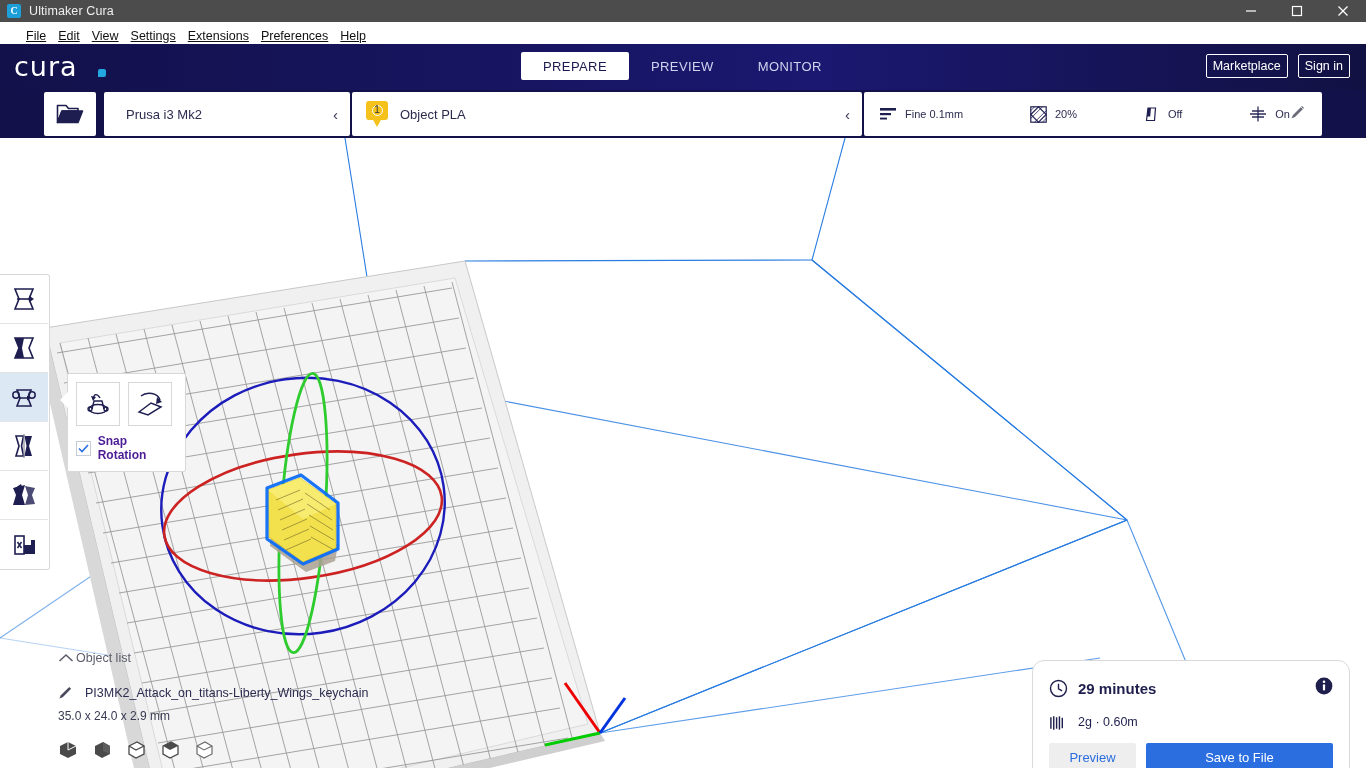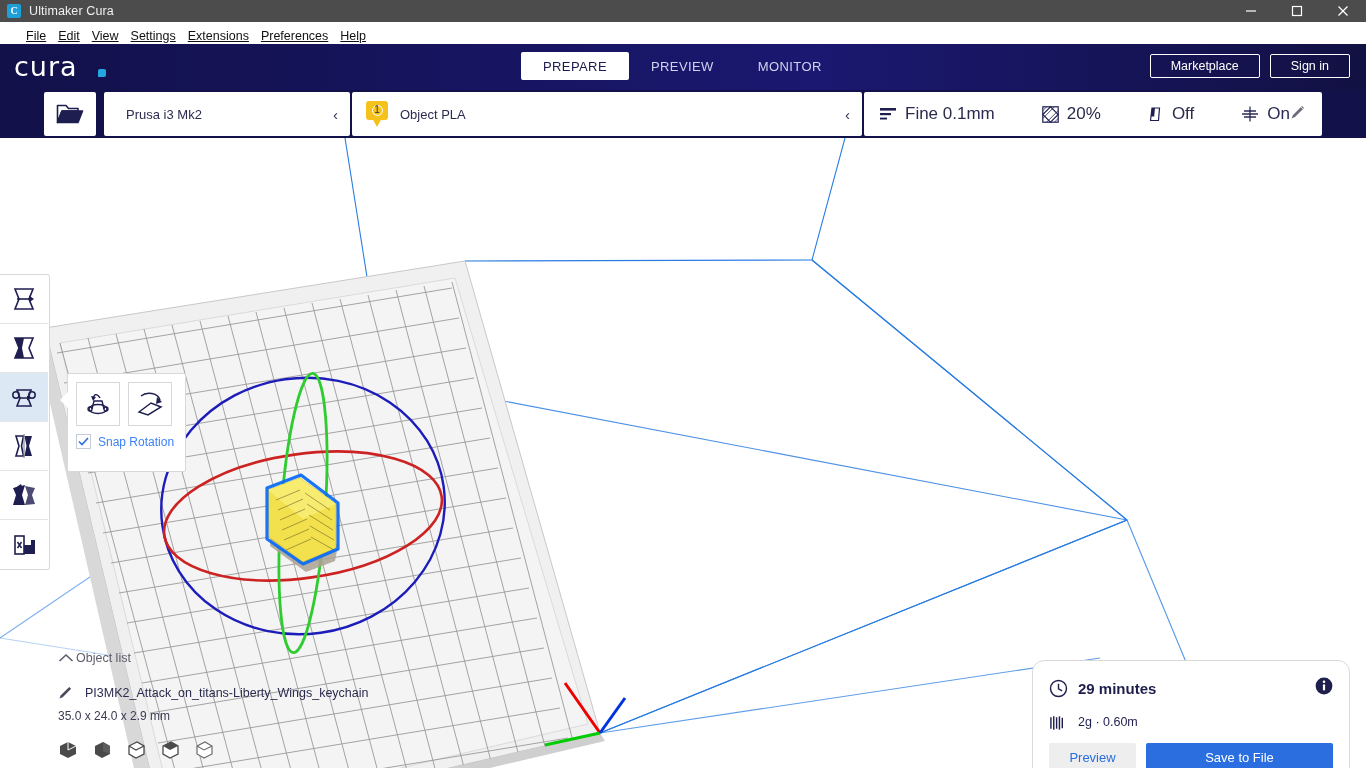--- a/index.html
+++ b/index.html
@@ -61,21 +61,21 @@
     position: absolute; left: 521px; top: 52px; display: flex; gap: 0;
   }
   .nav-tab {
     height: 28px; padding: 0 22px; display: flex; align-items: center;
     justify-content: center; font-size: 13px; letter-spacing: .4px;
     color: #cfd3ef; background: transparent; border-radius: 2px;
   }
   .nav-tab.active { background: #ffffff; color: #1a1a4e; }
   .hdr-btns { position: absolute; right: 16px; top: 54px; display: flex; gap: 10px; }
   .hdr-btn {
-    height: 24px; padding: 0 20px; border: 1px solid #ffffff; border-radius: 2px;
+    height: 24px; padding: 0 6px; border: 1px solid #ffffff; border-radius: 2px;
     display: flex; align-items: center; color: #ffffff; font-size: 12.5px;
     background: transparent;
   }
 
   
   .configbar {
     position: absolute; top: 90px; left: 0; width: 1366px; height: 48px;
     background: #12114a;
   }
   .open-file-btn {
@@ -111,21 +111,21 @@
   .extruder-badge .ring {
     position: absolute; top: 3.5px; left: 5.5px; width: 11px; height: 11px;
     border: 1.2px solid #ffffff; border-radius: 50%; z-index: 1;
   }
   .material-sel .label { font-size: 13px; color: #2b2b4f; }
   .settings-sel {
     position: absolute; left: 864px; top: 92px; width: 458px; height: 44px;
     background: #ffffff; border-radius: 2px; display: flex; align-items: center;
     padding: 0 8px 0 16px;
   }
-  .set-item { display: flex; align-items: center; gap: 8px; font-size: 17px; color: #2b2b4f; }
+  .set-item { display: flex; align-items: center; gap: 8px; font-size: 11px; color: #2b2b4f; }
   .set-item .txt { white-space: nowrap; }
   .set-sep { flex: 1 1 auto; }
   .edit-pencil { margin-left: auto; margin-right: 8px; }
 
   
   .viewport {
     position: absolute; top: 138px; left: 0; width: 1366px; height: 630px;
     background: #ffffff; overflow: hidden;
   }
   .viewport svg { display: block; }
@@ -158,21 +158,21 @@
   .tp-btn {
     width: 44px; height: 44px; border: 1px solid #d8d8d8; background: #ffffff;
     display: flex; align-items: center; justify-content: center;
   }
   .tp-check { display: flex; align-items: center; gap: 7px; margin-top: 8px; }
   .tp-box {
     width: 15px; height: 15px; border: 1px solid #c4ccd8; background: #ffffff;
     display: flex; align-items: center; justify-content: center;
   }
   .tp-box svg { display: block; }
-  .tp-label { font-size: 12px; color: #3b82f6; }
+  .tp-label { font-size: 12px; color: #4c1d95; font-weight: bold; }
 
   
   .objlist { position: absolute; left: 58px; top: 648px; width: 400px; }
   .ol-head { display: flex; align-items: center; gap: 2px; height: 20px; }
   .ol-head .txt { font-size: 12.5px; color: #5c5c6b; }
   .ol-item { display: flex; align-items: center; gap: 12px; margin-top: 17px; }
   .ol-item .name { font-size: 12.5px; color: #2b2b4f; }
   .ol-dims { font-size: 12px; color: #3a3a52; margin-top: 9px; }
   .ol-cubes { display: flex; gap: 14px; margin-top: 17px; }
 

